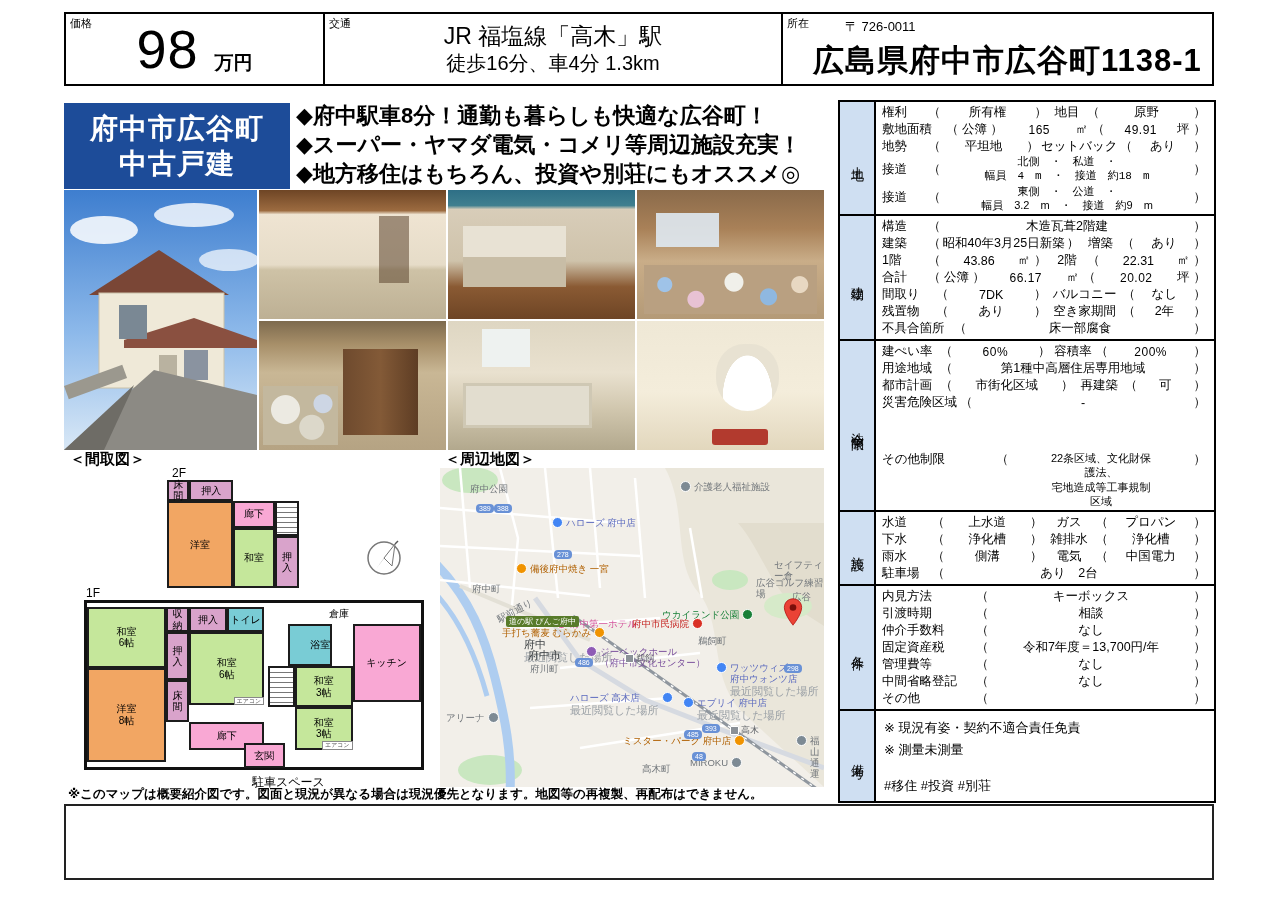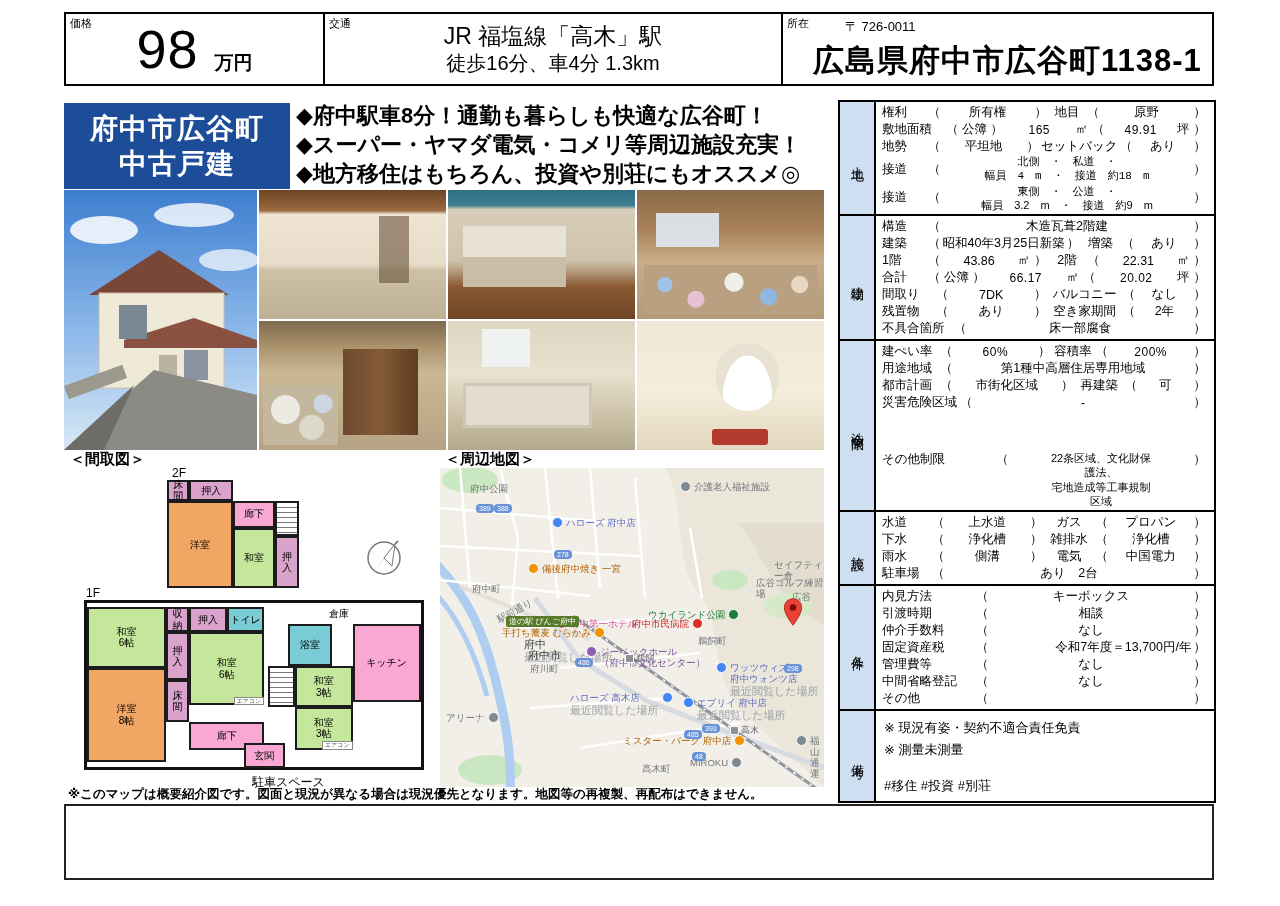--- a/index.html
+++ b/index.html
@@ -76,21 +76,21 @@
   
   .map{left:440px;top:468px;width:384px;height:319px;background:#f2efe9;overflow:hidden;}
   .map svg{position:absolute;left:0;top:0;}
   .mlb{position:absolute;display:flex;align-items:flex-start;gap:3px;font-size:9.5px;line-height:1.15;white-space:pre-line;}
   .mlb .sub{display:block;font-size:11px;color:#9aa0a6;}
   .mc-g{color:#70757a;}
   .mc-dk{color:#3c4043;font-size:11px;}
   .mc-b{color:#5b6abf;}
   .mc-or{color:#b06000;}
   .mc-pk{color:#d4559e;}
-  .mc-grn{color:#188038;}
+  .mc-grn{color:#188038;margin-left:14px;}
   .mc-pu{color:#7b519d;}
   .mc-rd{color:#c5221f;}
   .mc-chip{color:#fff;background:#587b2a;border-radius:2px;padding:1px 3px;font-size:8px;}
   .mbdg{width:11px;height:11px;border-radius:50%;border:1.5px solid #fff;box-sizing:border-box;flex:none;margin-top:-1px;}
   .shield{position:absolute;background:#6991d6;color:#fff;font-size:7px;border-radius:4px;padding:1px 3px;line-height:1;}
   .mstation{position:absolute;display:flex;align-items:center;gap:2px;font-size:9px;color:#5f6368;}
   .mstation i{width:7px;height:7px;background:#8b9197;border-radius:1px;border:1px solid #fff;}
   .pin{left:783px;top:598px;width:20px;height:28px;}
 
   .disclaimer{left:68px;top:786px;font-size:12.5px;font-weight:700;}
@@ -230,21 +230,21 @@
     <div class="room rc-none" style="left: 64%; top: 3%; width: 22%; height: 10%;">
       <span>倉庫</span>
     </div>
     <div class="room rc-pink" style="left: 24%; top: 19%; width: 7%; height: 28%;">
       <span>押入</span>
     </div>
     <div class="room rc-green" style="left: 31%; top: 19%; width: 22%; height: 43%;">
       <span>和室
 6帖</span>
     </div>
-    <div class="room rc-cyan" style="left: 60%; top: 14%; width: 13%; height: 25%;">
+    <div class="room rc-cyan" style="left: 60%; top: 14%; width: 13%; height: 25%; justify-content: flex-end;">
       <span>浴室</span>
     </div>
     <div class="room rc-white" style="left: 79%; top: 14%; width: 20%; height: 46%;">
       <span>キッチン</span>
     </div>
     <div class="room rc-pink" style="left: 24%; top: 47%; width: 7%; height: 25%;">
       <span>床間</span>
     </div>
     <div class="room rc-orange" style="left: 1%; top: 40%; width: 23%; height: 55%;">
       <span>洋室
@@ -303,21 +303,21 @@
     </g>
     <path d="M95,130 L140,192 L205,232 L282,262 L384,300" stroke="#d6dae1" stroke-width="5" fill="none"></path>
     <path d="M20,118 L150,172" stroke="#e3e0d6" stroke-width="4" fill="none"></path>
     <line x1="133" y1="148" x2="384" y2="326" stroke="#8f969e" stroke-width="3"></line>
     <line x1="133" y1="148" x2="384" y2="326" stroke="#ffffff" stroke-width="1.4" stroke-dasharray="3,7"></line>
   </svg>
   <div>
       <div class="mlb mc-g" style="left: 30px; top: 16px;"><span>府中公園</span></div>
       <div class="mlb mc-g" style="left: 240px; top: 14px;"><span class="mbdg" style="background: rgb(125, 138, 148);"></span><span>介護老人福祉施設</span></div>
       <div class="mlb mc-b" style="left: 112px; top: 50px;"><span class="mbdg" style="background: rgb(66, 133, 244);"></span><span>ハローズ 府中店</span></div>
-      <div class="mlb mc-or" style="left: 88px; top: 96px; text-align: right;"><span class="mbdg" style="background: rgb(240, 147, 0);"></span><span>備後府中焼き 一宮</span></div>
+      <div class="mlb mc-or" style="left: 76px; top: 96px; text-align: right;"><span class="mbdg" style="background: rgb(240, 147, 0);"></span><span>備後府中焼き 一宮</span></div>
       <div class="mlb mc-g" style="left: 334px; top: 92px;"><span>セイフティー倉</span></div>
       <div class="mlb mc-g" style="left: 32px; top: 116px;"><span>府中町</span></div>
       <div class="mlb mc-g" style="left: 56px; top: 138px; transform: rotate(-28deg);"><span>駅前通り</span></div>
       <div class="mlb mc-pk" style="left: 116px; top: 151px;"><span class="mbdg" style="background: rgb(224, 85, 154);"></span><span>府中第一ホテル</span></div>
       <div class="mlb mc-grn" style="left: 208px; top: 142px;"><span>ウカイランド公園</span><span class="mbdg" style="background: rgb(24, 128, 56);"></span></div>
       <div class="mlb mc-g" style="left: 316px; top: 110px;"><span>広谷ゴルフ練習場</span></div>
       <div class="mlb mc-g" style="left: 352px; top: 124px;"><span>広谷</span></div>
       <div class="mlb mc-g" style="left: 258px; top: 168px;"><span>鵜飼町</span></div>
       <div class="mlb mc-dk" style="left: 84px; top: 170px;"><span><span>府中</span><span class="sub">最近閲覧した場所</span></span></div>
       <div class="mlb mc-pu" style="left: 146px; top: 179px;"><span class="mbdg" style="background: rgb(142, 91, 181);"></span><span>ジーベックホール
@@ -585,21 +585,21 @@
         </div>
         <div class="trow" style="flex: 17 1 0%;">
           <div class="tc-l" style="width: 92px;">仲介手数料</div>
           <div class="tc-p">（</div>
           <div class="tc-c" style="flex: 1 1 0%;">なし</div>
           <div class="tc-p">）</div>
         </div>
         <div class="trow" style="flex: 17 1 0%;">
           <div class="tc-l" style="width: 92px;">固定資産税</div>
           <div class="tc-p">（</div>
-          <div class="tc-c" style="flex: 1 1 0%; text-align: right;">令和7年度＝13,700円/年</div>
+          <div class="tc-c" style="flex: 1 1 0%;">令和7年度＝13,700円/年</div>
           <div class="tc-p">）</div>
         </div>
         <div class="trow" style="flex: 17 1 0%;">
           <div class="tc-l" style="width: 92px;">管理費等</div>
           <div class="tc-p">（</div>
           <div class="tc-c" style="flex: 1 1 0%;">なし</div>
           <div class="tc-p">）</div>
         </div>
         <div class="trow" style="flex: 17 1 0%;">
           <div class="tc-l" style="width: 92px;">中間省略登記</div>

